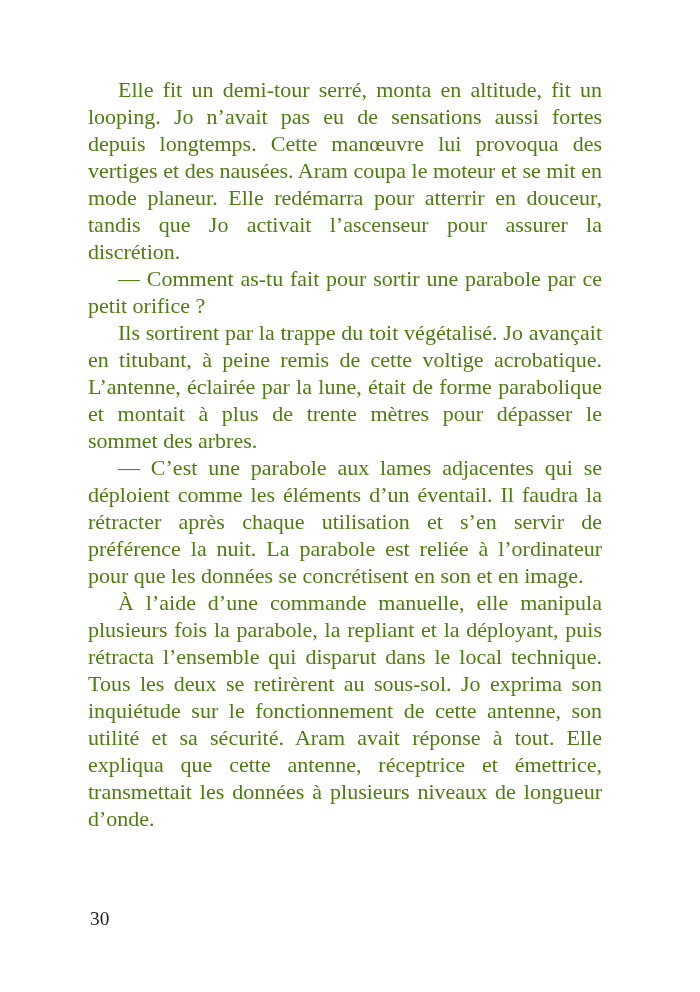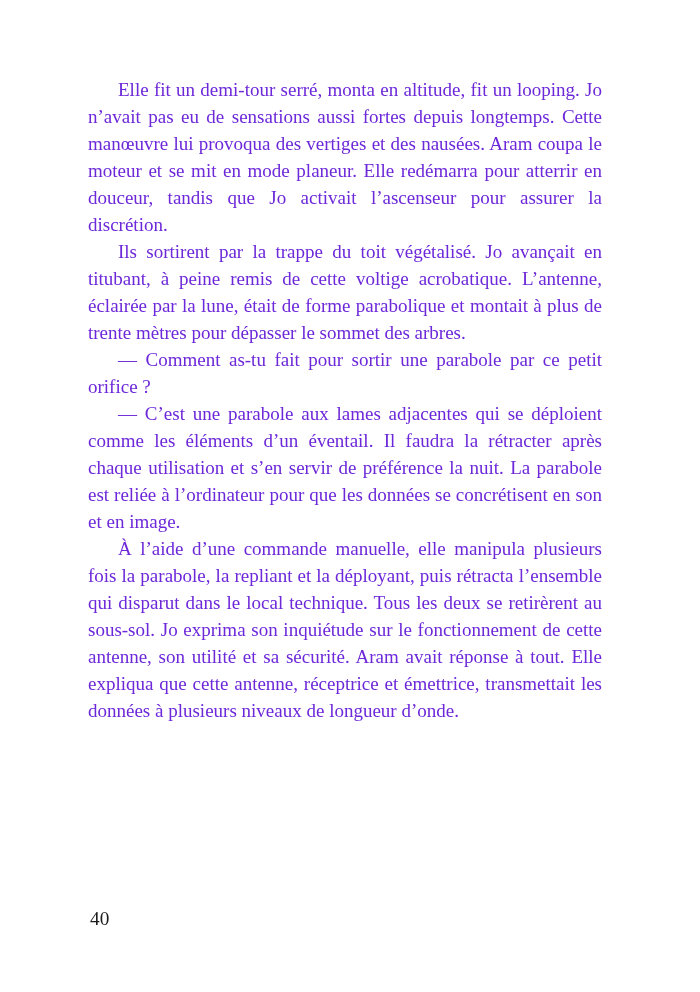--- a/index.html
+++ b/index.html
@@ -18,22 +18,22 @@
     width: 700px;
     height: 992px;
     background: #ffffff;
     box-sizing: border-box;
   }
   .text-block {
     position: absolute;
     left: 88px;
     top: 76px;
     width: 514px;
-    color: #6d28d9;
-    font-size: 19px;
+    color: #4d7c0f;
+    font-size: 22px;
     line-height: 27px;
     text-align: justify;
     text-justify: inter-word;
   }
   .text-block p {
     margin: 0;
     padding: 0;
     text-indent: 30px;
   }
   .page-number {
@@ -44,19 +44,19 @@
     font-size: 19.3px;
     line-height: 27px;
   }
 </style>
 </head>
 <body>
 
 <div class="page" style="background: rgb(255, 255, 255); color: rgb(27, 27, 27);">
   <div class="text-block" id="text-block">
       <p>Elle fit un demi-tour serré, monta en altitude, fit un looping. Jo n’avait pas eu de sensations aussi fortes depuis longtemps. Cette manœuvre lui provoqua des vertiges et des nausées. Aram coupa le moteur et se mit en mode planeur. Elle redémarra pour atterrir en douceur, tandis que Jo activait l’ascenseur pour assurer la discrétion.</p>
+      <p>—&nbsp;Comment as-tu fait pour sortir une parabole par ce petit orifice&nbsp;?</p>
       <p>Ils sortirent par la trappe du toit végétalisé. Jo avançait en titubant, à peine remis de cette voltige acrobatique. L’antenne, éclairée par la lune, était de forme parabolique et montait à plus de trente mètres pour dépasser le sommet des arbres.</p>
-      <p>—&nbsp;Comment as-tu fait pour sortir une parabole par ce petit orifice&nbsp;?</p>
       <p>—&nbsp;C’est une parabole aux lames adjacentes qui se déploient comme les éléments d’un éventail. Il faudra la rétracter après chaque utilisation et s’en servir de préférence la nuit. La parabole est reliée à l’ordinateur pour que les données se concrétisent en son et en image.</p>
       <p>À l’aide d’une commande manuelle, elle manipula plusieurs fois la parabole, la repliant et la déployant, puis rétracta l’ensemble qui disparut dans le local technique. Tous les deux se retirèrent au sous-sol. Jo exprima son inquiétude sur le fonctionnement de cette antenne, son utilité et sa sécurité. Aram avait réponse à tout. Elle expliqua que cette antenne, réceptrice et émettrice, transmettait les données à plusieurs niveaux de longueur d’onde.</p>
     </div>
-  <div class="page-number">40</div>
+  <div class="page-number">30</div>
 </div>
 
 </body></html>

